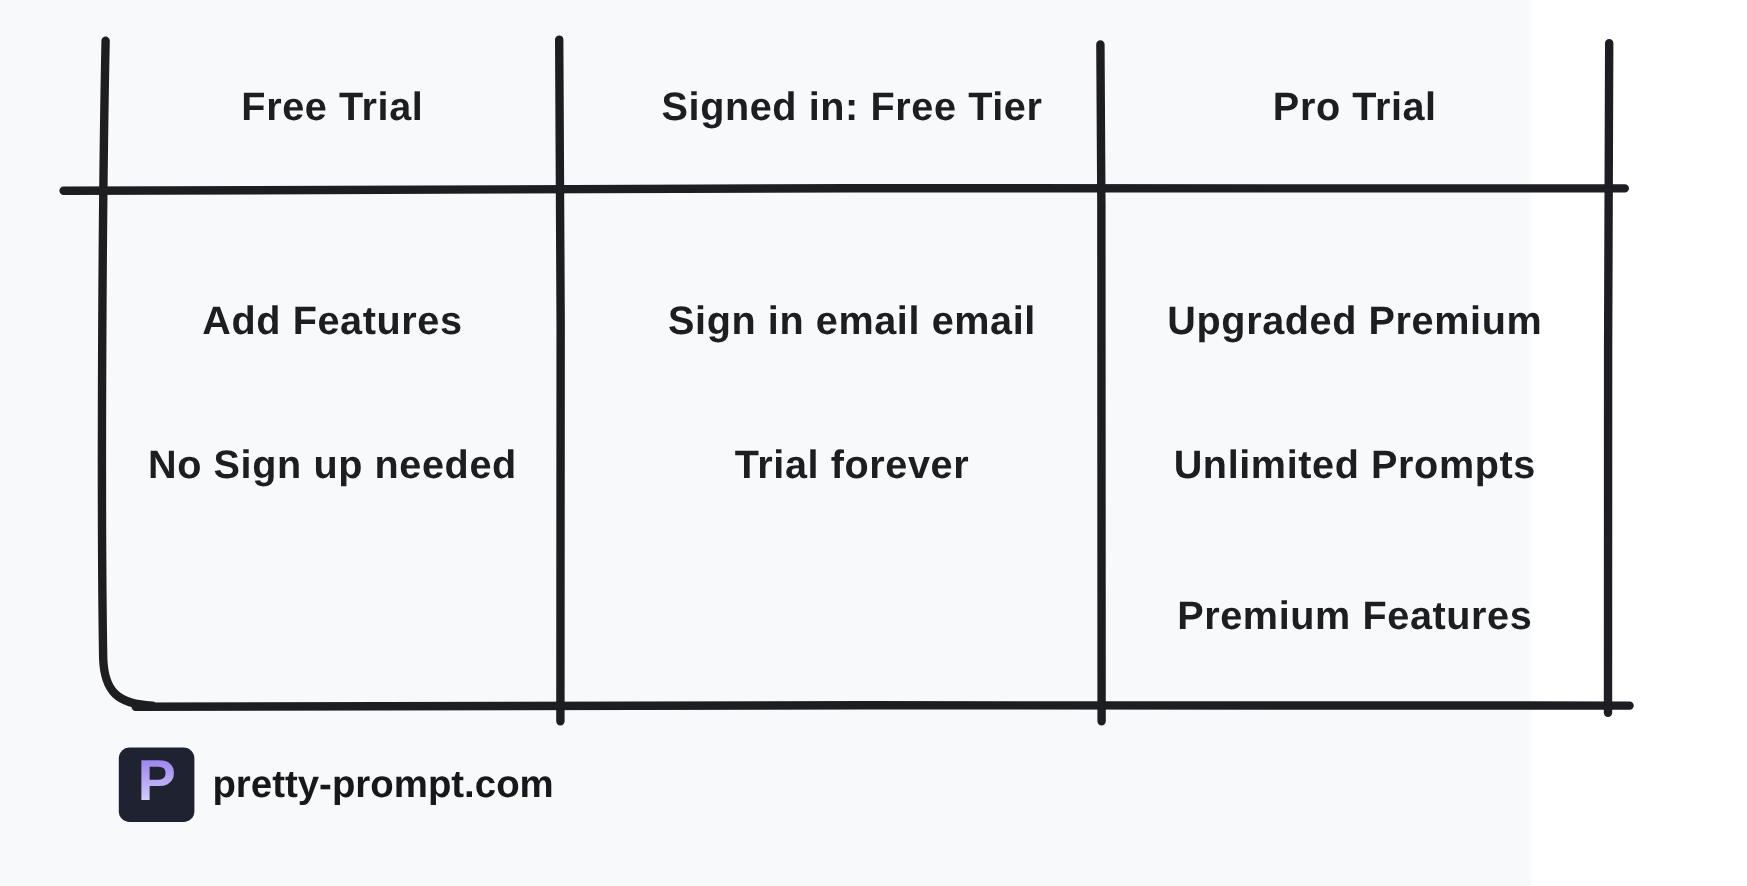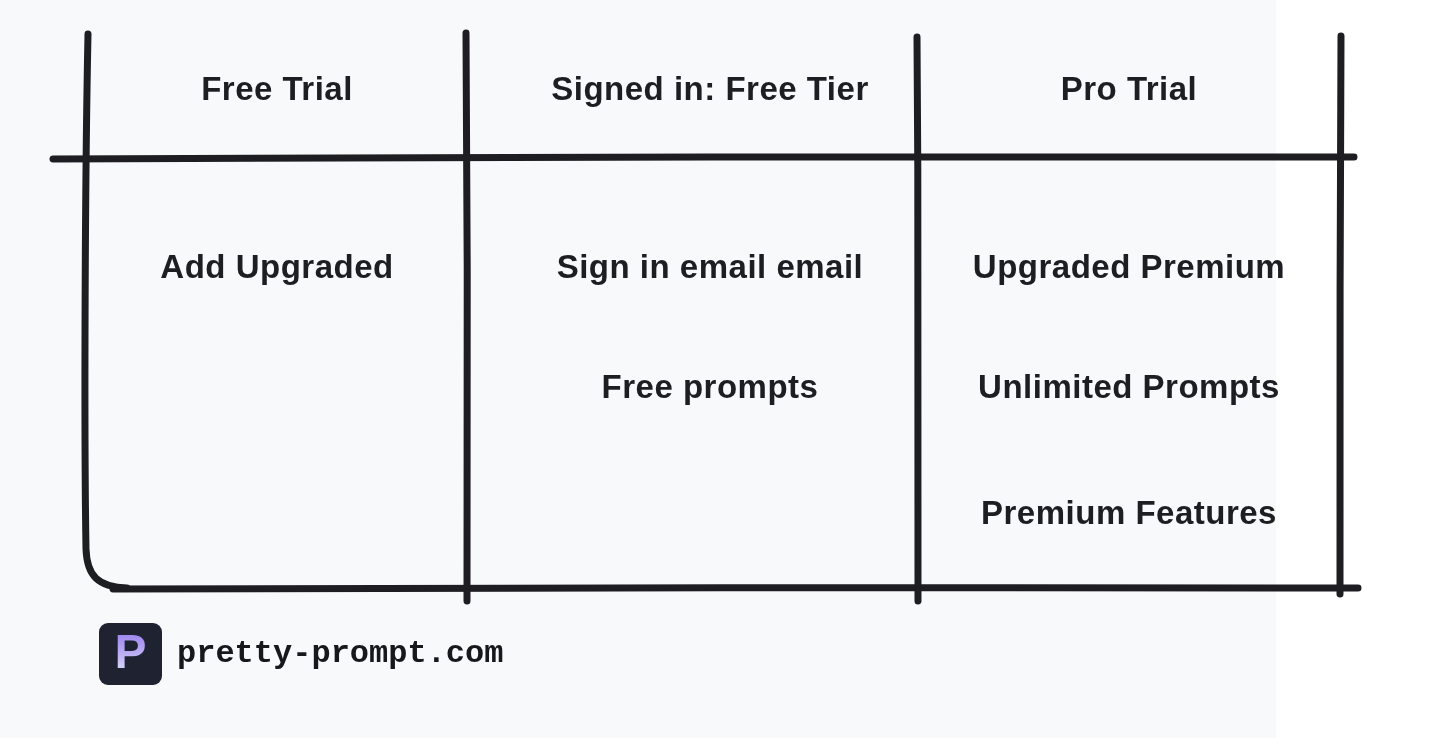--- a/index.html
+++ b/index.html
@@ -85,21 +85,21 @@
     font-size: 48px;
     line-height: 1;
     background: linear-gradient(180deg, #9b84ee 8%, #b9a9f3 45%, #dfe7fb 95%);
     -webkit-background-clip: text;
     background-clip: text;
     color: transparent;
     padding-bottom: 4px;
   }
 
   .site-name {
-    font-family: Liberation Mono, monospace;
+    font-family: Liberation Sans, sans-serif;
     font-weight: 700;
     font-size: 32px;
     color: #17181c;
     letter-spacing: 0px;
   }
 </style>
 </head>
 <body>
 
 <div class="canvas">
@@ -113,25 +113,26 @@
     <path d="M 53 159 C 380 155 1020 158 1354 157"></path>
 
     <path d="M 466 33 C 468 210 467 460 467 601"></path>
 
     <path d="M 917 37 C 919 240 917 470 918 601"></path>
 
     <path d="M 1341 36 C 1339 210 1341 430 1340 594"></path>
   </svg>
 
   <div class="cell c1 hdr">Free Trial</div>
-  <div class="cell c1 r1">Add Upgraded</div>
+  <div class="cell c1 r1">Add Features</div>
+  <div class="cell c1 r2">No Sign up needed</div>
 
   <div class="cell c2 hdr">Signed in: Free Tier</div>
   <div class="cell c2 r1">Sign in email email</div>
-  <div class="cell c2 r2">Free prompts</div>
+  <div class="cell c2 r2">Trial forever</div>
 
   <div class="cell c3 hdr">Pro Trial</div>
   <div class="cell c3 r1">Upgraded Premium</div>
   <div class="cell c3 r3">Premium Features</div>
   <div class="cell c3 r2">Unlimited Prompts</div>
 
   <div class="footer">
     <div class="logo-badge">
       <span class="logo-letter">P</span>
     </div>

